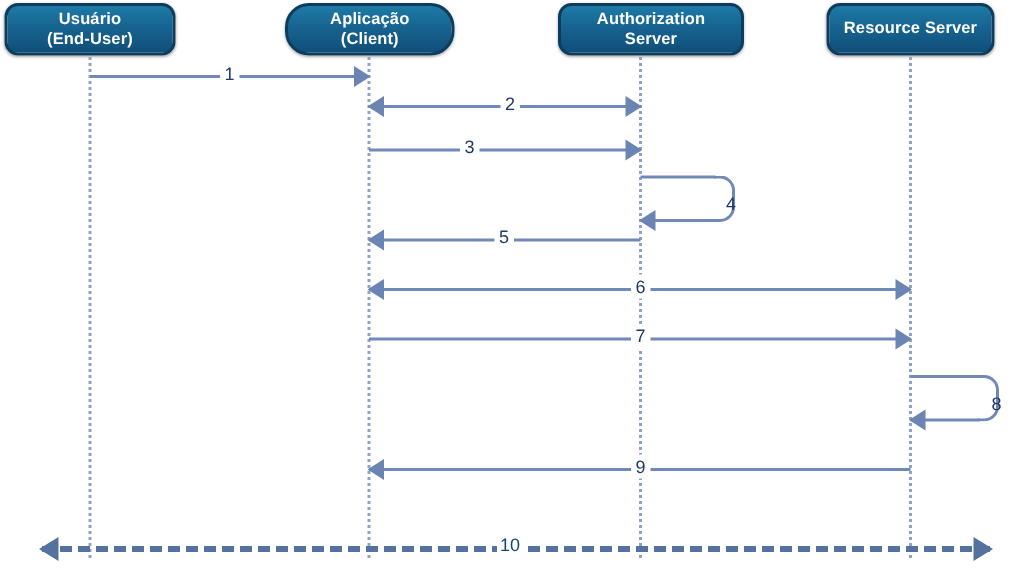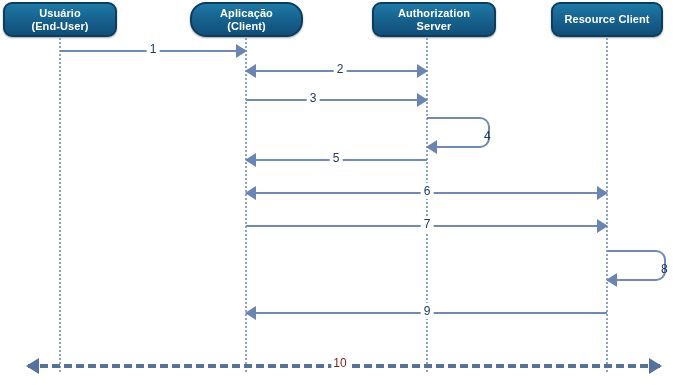--- a/index.html
+++ b/index.html
@@ -99,21 +99,21 @@
     border-top:4px dashed #53729f;
   }
   .dashmsg .ah{
     top:-1px;
     border-top:8px solid transparent;
     border-bottom:8px solid transparent;
   }
   .dashmsg .ah.right{right:-2px;border-left:13px solid #53729f;}
   .dashmsg .ah.left{left:-2px;border-right:13px solid #53729f;}
   .dashmsg .num{
-    position:absolute;top:-4px;font-size:12px;color:#7f1d1d;
+    position:absolute;top:-4px;font-size:12px;color:#0c4a6e;
     background:#ffffff;padding:0 2px;line-height:17px;
     transform:translateX(-50%);
   }
 </style>
 </head>
 <body>
 
 <div id="diagram">
 
 <div class="participant" style="left: 3px; top: 2px; width: 114px; height: 35px;">
@@ -125,21 +125,21 @@
       <span class="plabel">Aplicação
 (Client)</span>
     </div>
     <div class="lifeline" style="left: 245px; top: 38px; height: 334px;"></div>
     <div class="participant" style="left: 372px; top: 2px; width: 124px; height: 35px;">
       <span class="plabel">Authorization
 Server</span>
     </div>
     <div class="lifeline" style="left: 426px; top: 38px; height: 334px;"></div>
     <div class="participant" style="left: 551px; top: 2px; width: 112px; height: 35px;">
-      <span class="plabel">Resource Client</span>
+      <span class="plabel">Resource Server</span>
     </div>
     <div class="lifeline" style="left: 606px; top: 38px; height: 334px;"></div>
     <div class="msg" style="left: 60px; width: 186px; top: 44px;">
       <div class="line"></div>
       <div class="ah right"></div>
       <span class="num" style="left: 93px;">1</span>
     </div>
     <div class="msg" style="left: 246px; width: 181px; top: 64px;">
       <div class="line"></div>
       <div class="ah right"></div>

